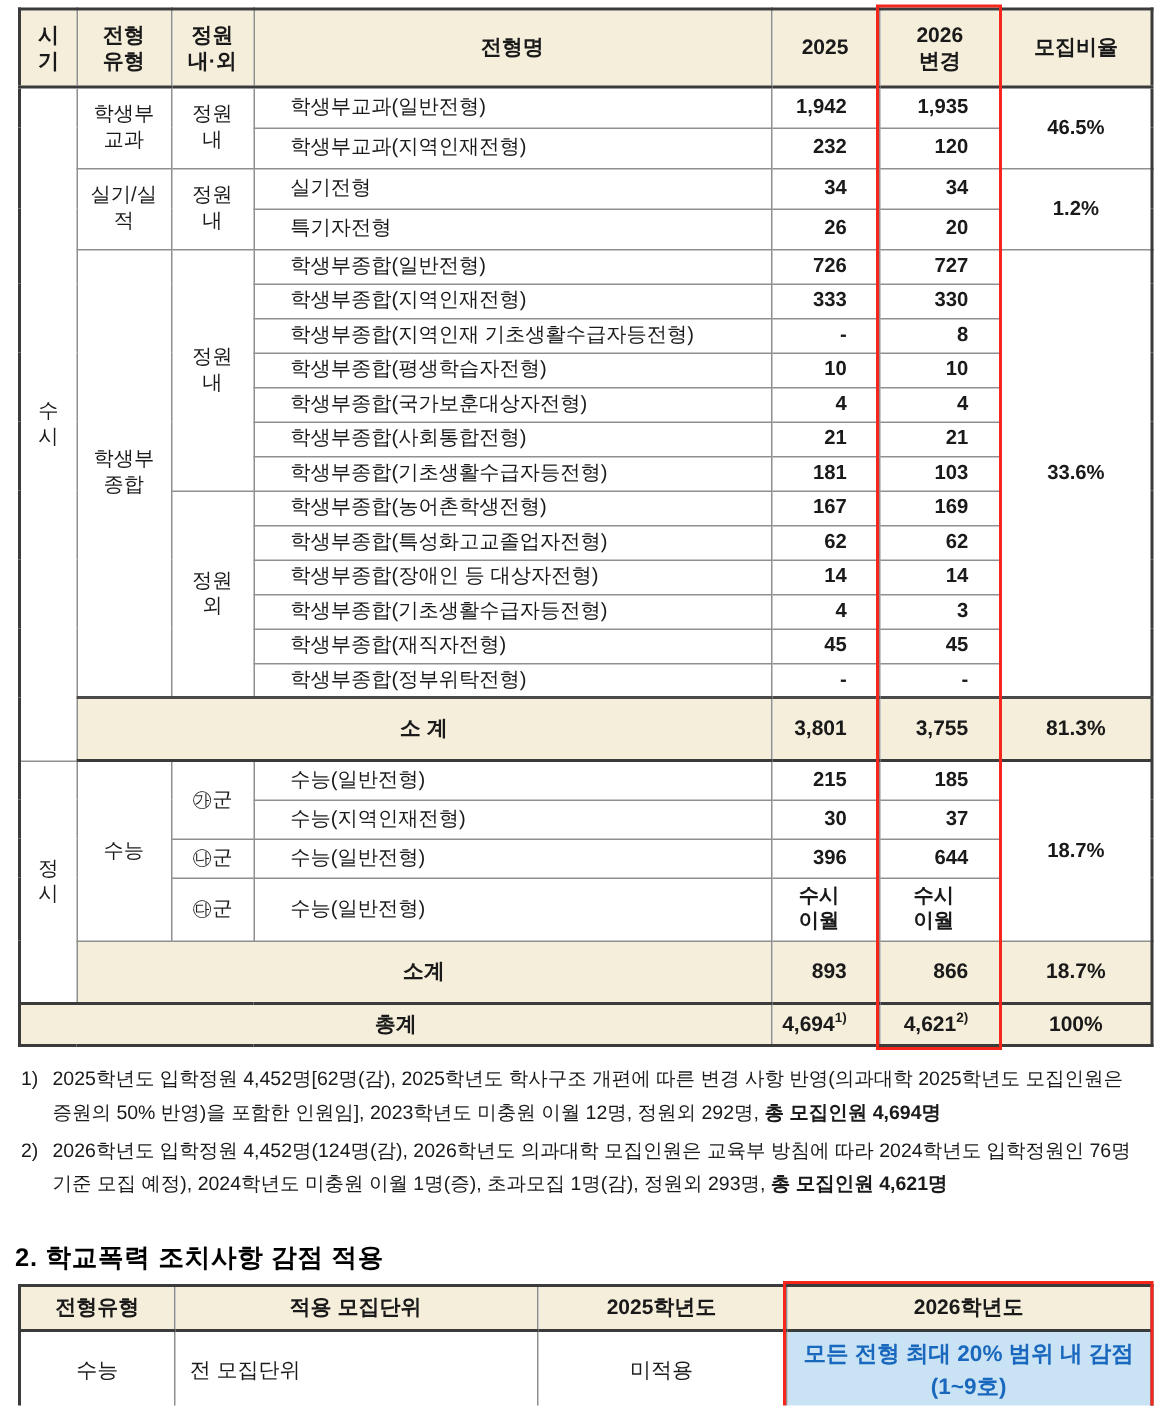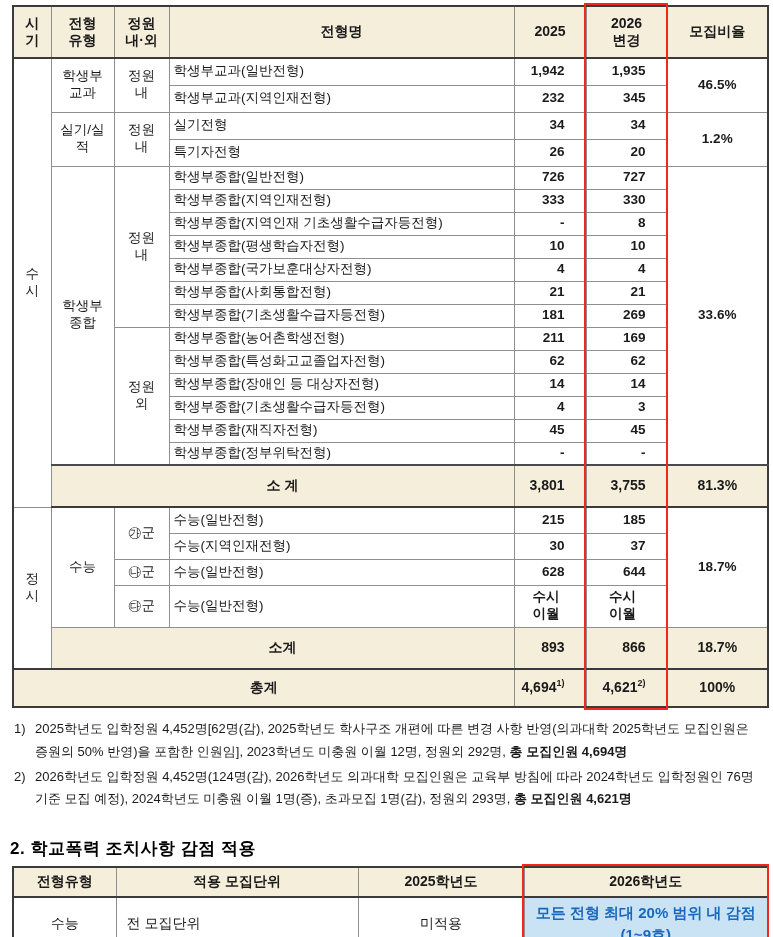--- a/index.html
+++ b/index.html
@@ -26,34 +26,34 @@
     font-size: 13.5px;
     text-align: center; vertical-align: middle;
     white-space: pre-line; line-height: 1.25;
     padding: 1px 4px;
     overflow: hidden;
   }
   th {
     background: #f5eedb; font-weight: bold;
     border-bottom: 2px solid #3b3b3b; font-size: 14px;
   }
-  .name { text-align: left; padding-left: 4px; }
+  .name { text-align: left; padding-left: 24px; }
   .num  { text-align: right; padding-right: 21px; font-weight: bold; }
   .num.center { text-align: center; padding-right: 12px; }
   .ratio { font-weight: bold; }
   .beige { background: #f5eedb; font-weight: bold; font-size: 14px; }
   tr.subtotal1 td { border-top: 2px solid #4a4a4a; border-bottom: 2px solid #3b3b3b; }
   tr.total td { border-top: 2px solid #3b3b3b; }
   .h-head { height: 52px; }
   .h-a { height: 27px; }
   .h-b { height: 23px; }
   .h-sub { height: 42px; }
   .h-c { height: 26px; }
   .h-tall { height: 42px; }
-  .h-tot { height: 38px; }
+  .h-tot { height: 28px; }
   sup { font-size: 9px; font-weight: bold; vertical-align: super; line-height: 0; }
   .red-box {
     position: absolute; top: -2px; bottom: -2px;
     border: 2.5px solid #f5271c;
     pointer-events: none; z-index: 5;
   }
   .red-box.t1 { left: 572px; width: 84px; }
   .red-box.t2 { left: 510px; width: 247px; }
   .footnotes { margin: 10px 0 0 2px; width: 757px; }
   .footnote {
@@ -113,21 +113,21 @@
         <td rowspan="2">정원
 내</td>
         <td class="name">학생부교과(일반전형)</td>
         <td class="num">1,942</td>
         <td class="num">1,935</td>
         <td rowspan="2" class="ratio">46.5%</td>
       </tr>
       <tr class="h-a">
         <td class="name">학생부교과(지역인재전형)</td>
         <td class="num">232</td>
-        <td class="num">345</td>
+        <td class="num">120</td>
       </tr>
 
       <tr class="h-a">
         <td rowspan="2">실기/실
 적</td>
         <td rowspan="2">정원
 내</td>
         <td class="name">실기전형</td>
         <td class="num">34</td>
         <td class="num">34</td>
@@ -170,27 +170,27 @@
         <td class="num">4</td>
       </tr>
       <tr class="h-b">
         <td class="name">학생부종합(사회통합전형)</td>
         <td class="num">21</td>
         <td class="num">21</td>
       </tr>
       <tr class="h-b">
         <td class="name">학생부종합(기초생활수급자등전형)</td>
         <td class="num">181</td>
-        <td class="num">269</td>
+        <td class="num">103</td>
       </tr>
       <tr class="h-b">
         <td rowspan="6">정원
 외</td>
         <td class="name">학생부종합(농어촌학생전형)</td>
-        <td class="num">211</td>
+        <td class="num">167</td>
         <td class="num">169</td>
       </tr>
       <tr class="h-b">
         <td class="name">학생부종합(특성화고교졸업자전형)</td>
         <td class="num">62</td>
         <td class="num">62</td>
       </tr>
       <tr class="h-b">
         <td class="name">학생부종합(장애인 등 대상자전형)</td>
         <td class="num">14</td>
@@ -230,21 +230,21 @@
         <td rowspan="4" class="ratio">18.7%</td>
       </tr>
       <tr class="h-c">
         <td class="name">수능(지역인재전형)</td>
         <td class="num">30</td>
         <td class="num">37</td>
       </tr>
       <tr class="h-c">
         <td>㉯군</td>
         <td class="name">수능(일반전형)</td>
-        <td class="num">628</td>
+        <td class="num">396</td>
         <td class="num">644</td>
       </tr>
       <tr class="h-tall">
         <td>㉰군</td>
         <td class="name">수능(일반전형)</td>
         <td class="num center">수시
 이월</td>
         <td class="num center">수시
 이월</td>
       </tr>

